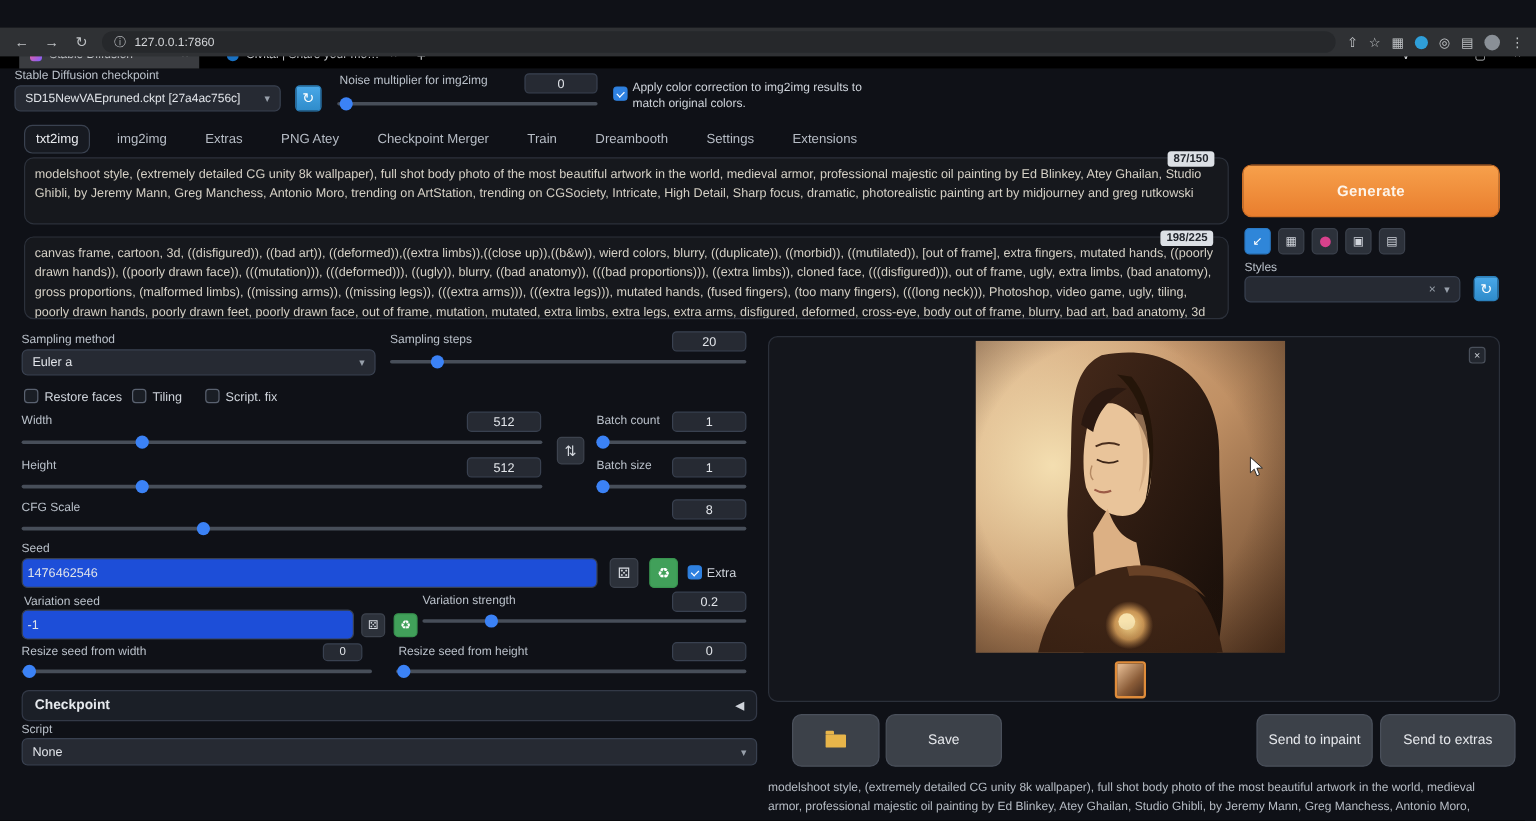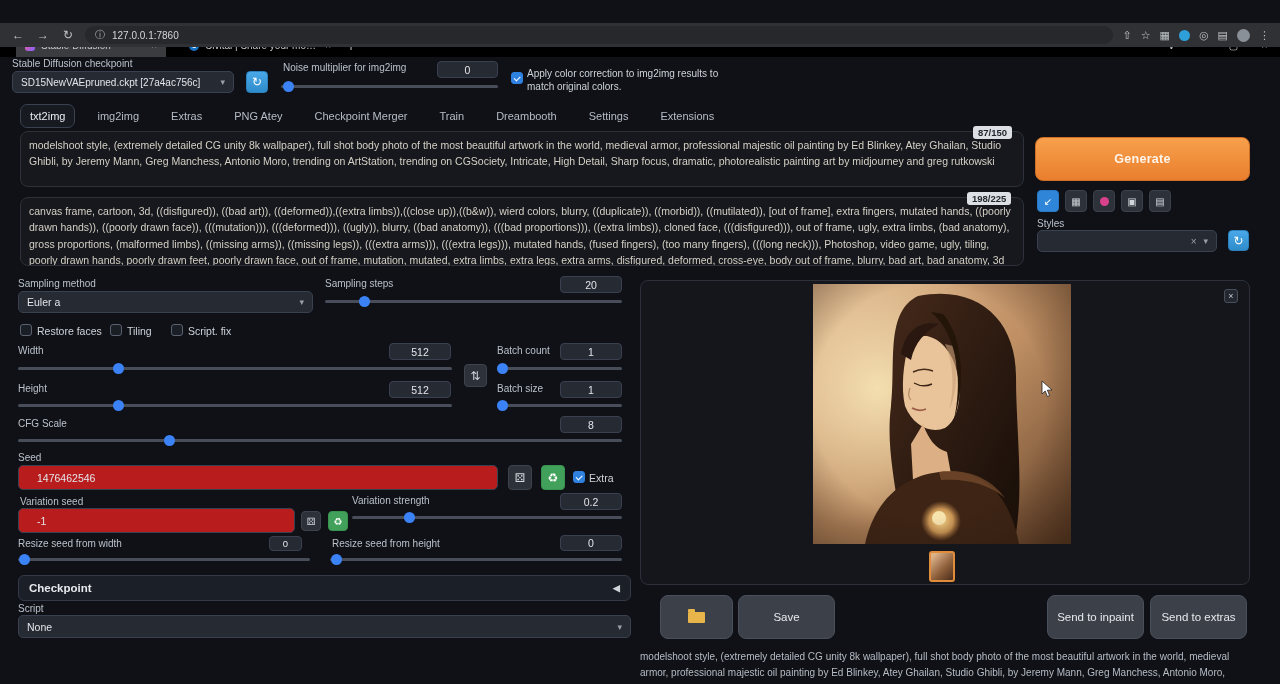--- a/index.html
+++ b/index.html
@@ -25,22 +25,22 @@
   .urlbar{flex:1;height:18px;background:#26282b;border-radius:9px;display:flex;align-items:center;gap:7px;padding:0 10px;font-size:10px;color:#d4d6d9;}
   .urlbar .info{font-size:10px;color:#aeb1b5;}
   .tbic{font-size:11px;color:#bfc2c5;}
   .tealdot{width:11px;height:11px;border-radius:50%;background:#2f9fd9;}
   .avatar{width:13px;height:13px;border-radius:50%;background:#8a9097;}
 
   
   .lbl{position:absolute;font-size:10px;color:#bac1ca;white-space:nowrap;}
   .num{position:absolute;background:#262a33;border:1px solid #394150;border-radius:4px;color:#e2e5ea;
        font-size:10.5px;text-align:center;height:17px;padding:0;outline:none;font-family:inherit;}
-  .txtin{position:absolute;background:#b91c1c;border:1px solid #394150;border-radius:5px;color:#e2e5ea;
-       font-size:10.5px;text-align:left;padding:0 18px;outline:none;font-family:inherit;}
+  .txtin{position:absolute;background:#1d4ed8;border:1px solid #394150;border-radius:5px;color:#e2e5ea;
+       font-size:10.5px;text-align:left;padding:0 4px;outline:none;font-family:inherit;}
   .dd{position:absolute;background:#262a33;border:1px solid #394150;border-radius:5px;display:flex;
       align-items:center;justify-content:space-between;padding:0 8px;color:#e2e5ea;font-size:10.5px;}
   .caret{color:#98a0ab;font-size:9px;}
   .sl{position:absolute;height:13px;}
   .sl-tr{position:absolute;left:0;right:0;top:5px;height:3px;background:#474e59;border-radius:2px;}
   .sl-h{position:absolute;top:1px;width:11px;height:11px;border-radius:50%;background:#3b82f6;margin-left:-5px;}
   .cb{position:absolute;width:12px;height:12px;border:1px solid #5a6270;border-radius:3px;background:#1a1e25;}
   .cb.on{background:#2f81e0;border-color:#2f81e0;}
   .cb.on::after{content:"";position:absolute;left:2px;top:2.5px;width:5px;height:2.5px;
       border-left:1.6px solid #fff;border-bottom:1.6px solid #fff;transform:rotate(-45deg);}
@@ -351,19 +351,19 @@
 
   <div class="graybtn" style="left:660px;top:595px;width:73px;height:44px">
     <span class="folderic"></span>
   </div>
   <div class="graybtn" style="left:738px;top:595px;width:97px;height:44px">
     <span>Save</span>
   </div>
   <div class="graybtn" style="left:1047px;top:595px;width:97px;height:44px">
     <span>Send to inpaint</span>
   </div>
-  <div class="graybtn" style="left:1150px;top:595px;width:97px;height:44px">
+  <div class="graybtn" style="left:1150px;top:595px;width:113px;height:44px">
     <span>Send to extras</span>
   </div>
 
   <div class="caption">modelshoot style, (extremely detailed CG unity 8k wallpaper), full shot body photo of the most beautiful artwork in the world, medieval armor, professional majestic oil painting by Ed Blinkey, Atey Ghailan, Studio Ghibli, by Jeremy Mann, Greg Manchess, Antonio Moro, trending on ArtStation, trending on</div>
 
 </div>
 
 </body></html>

